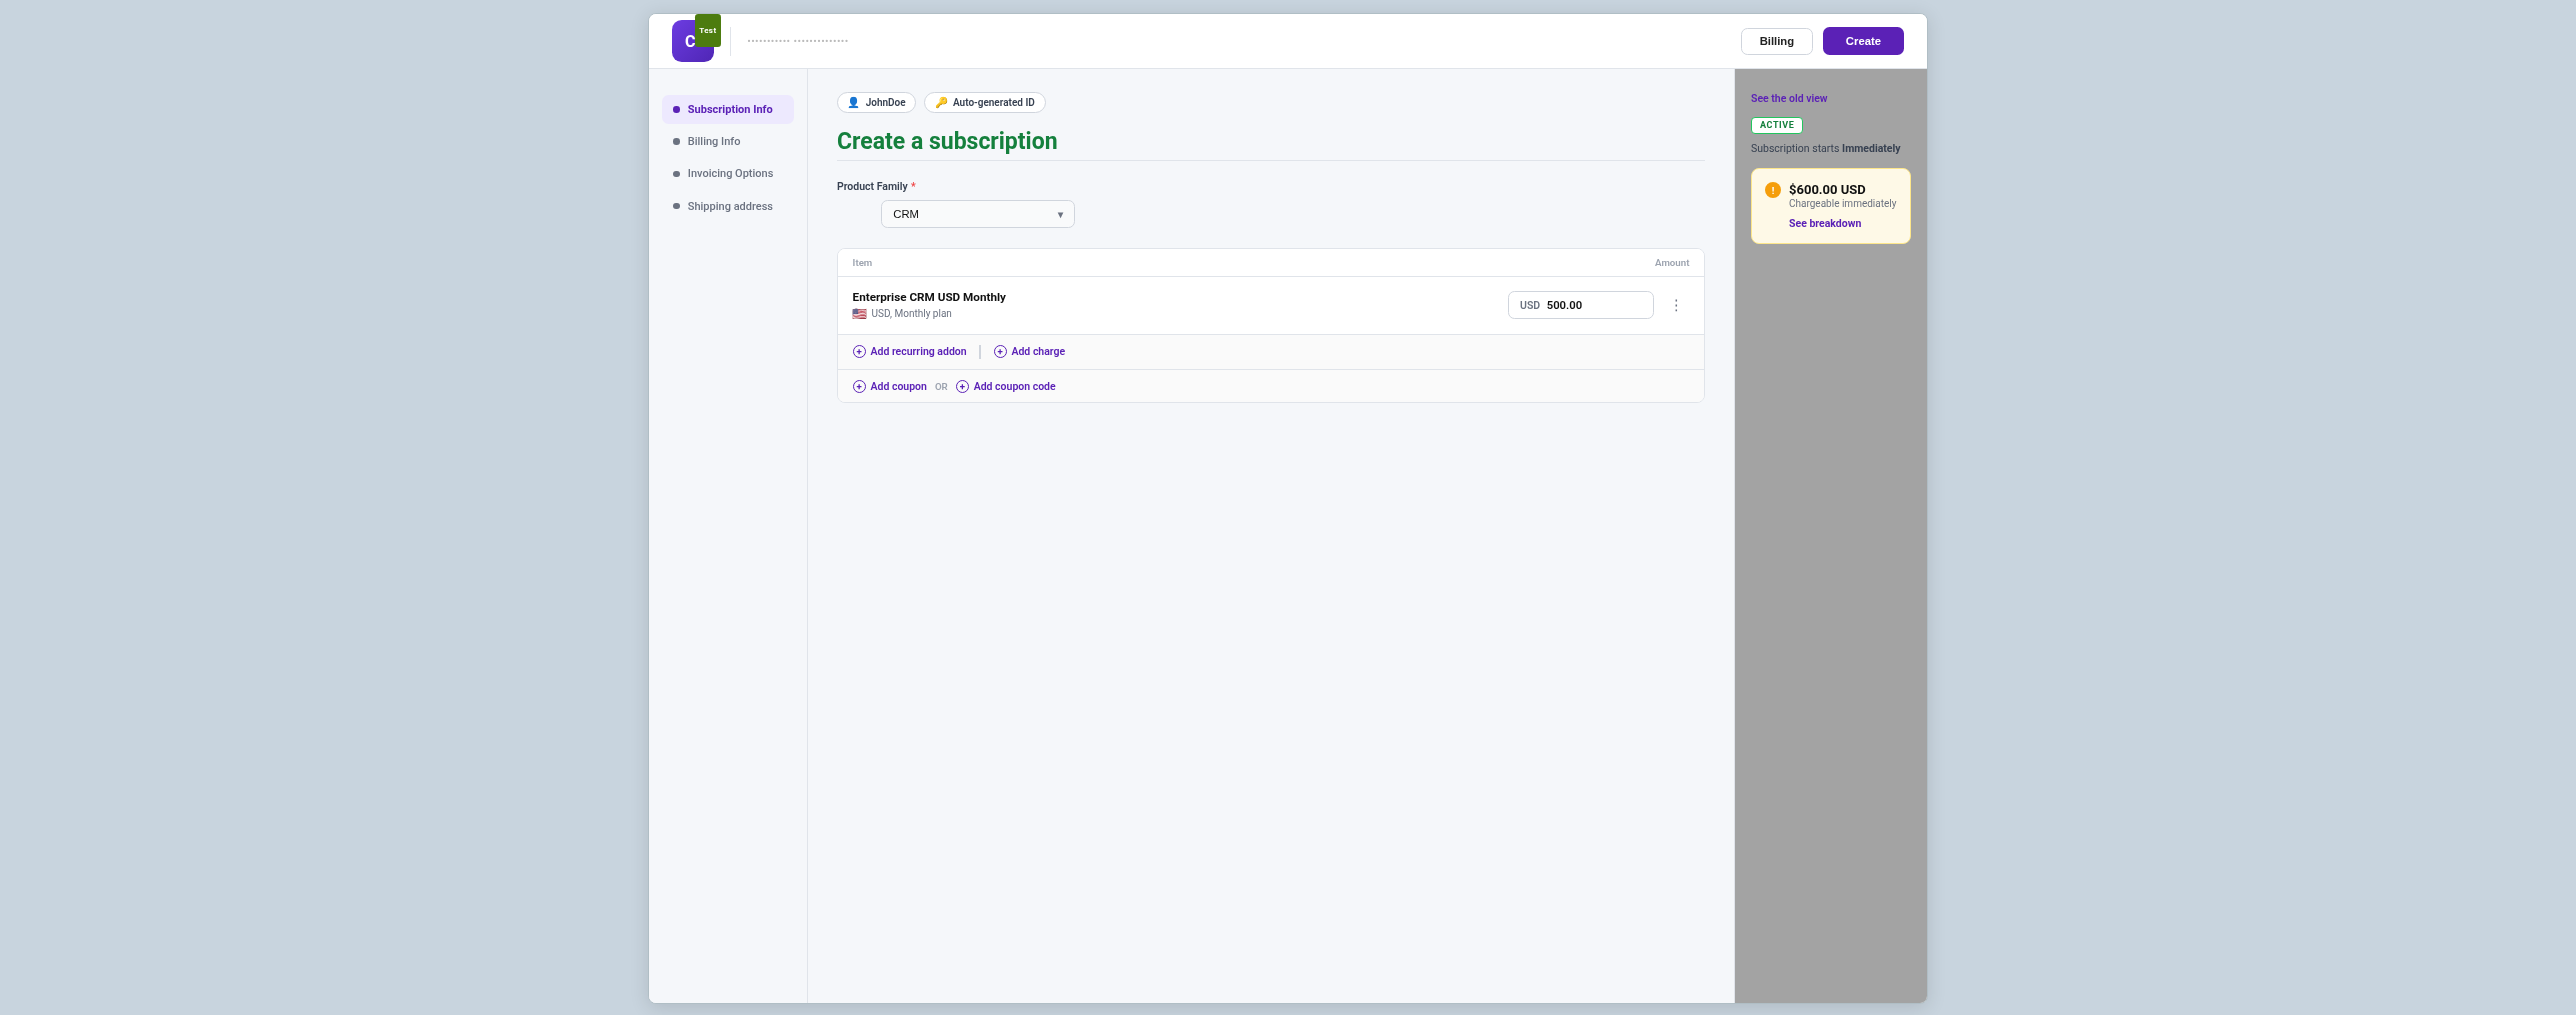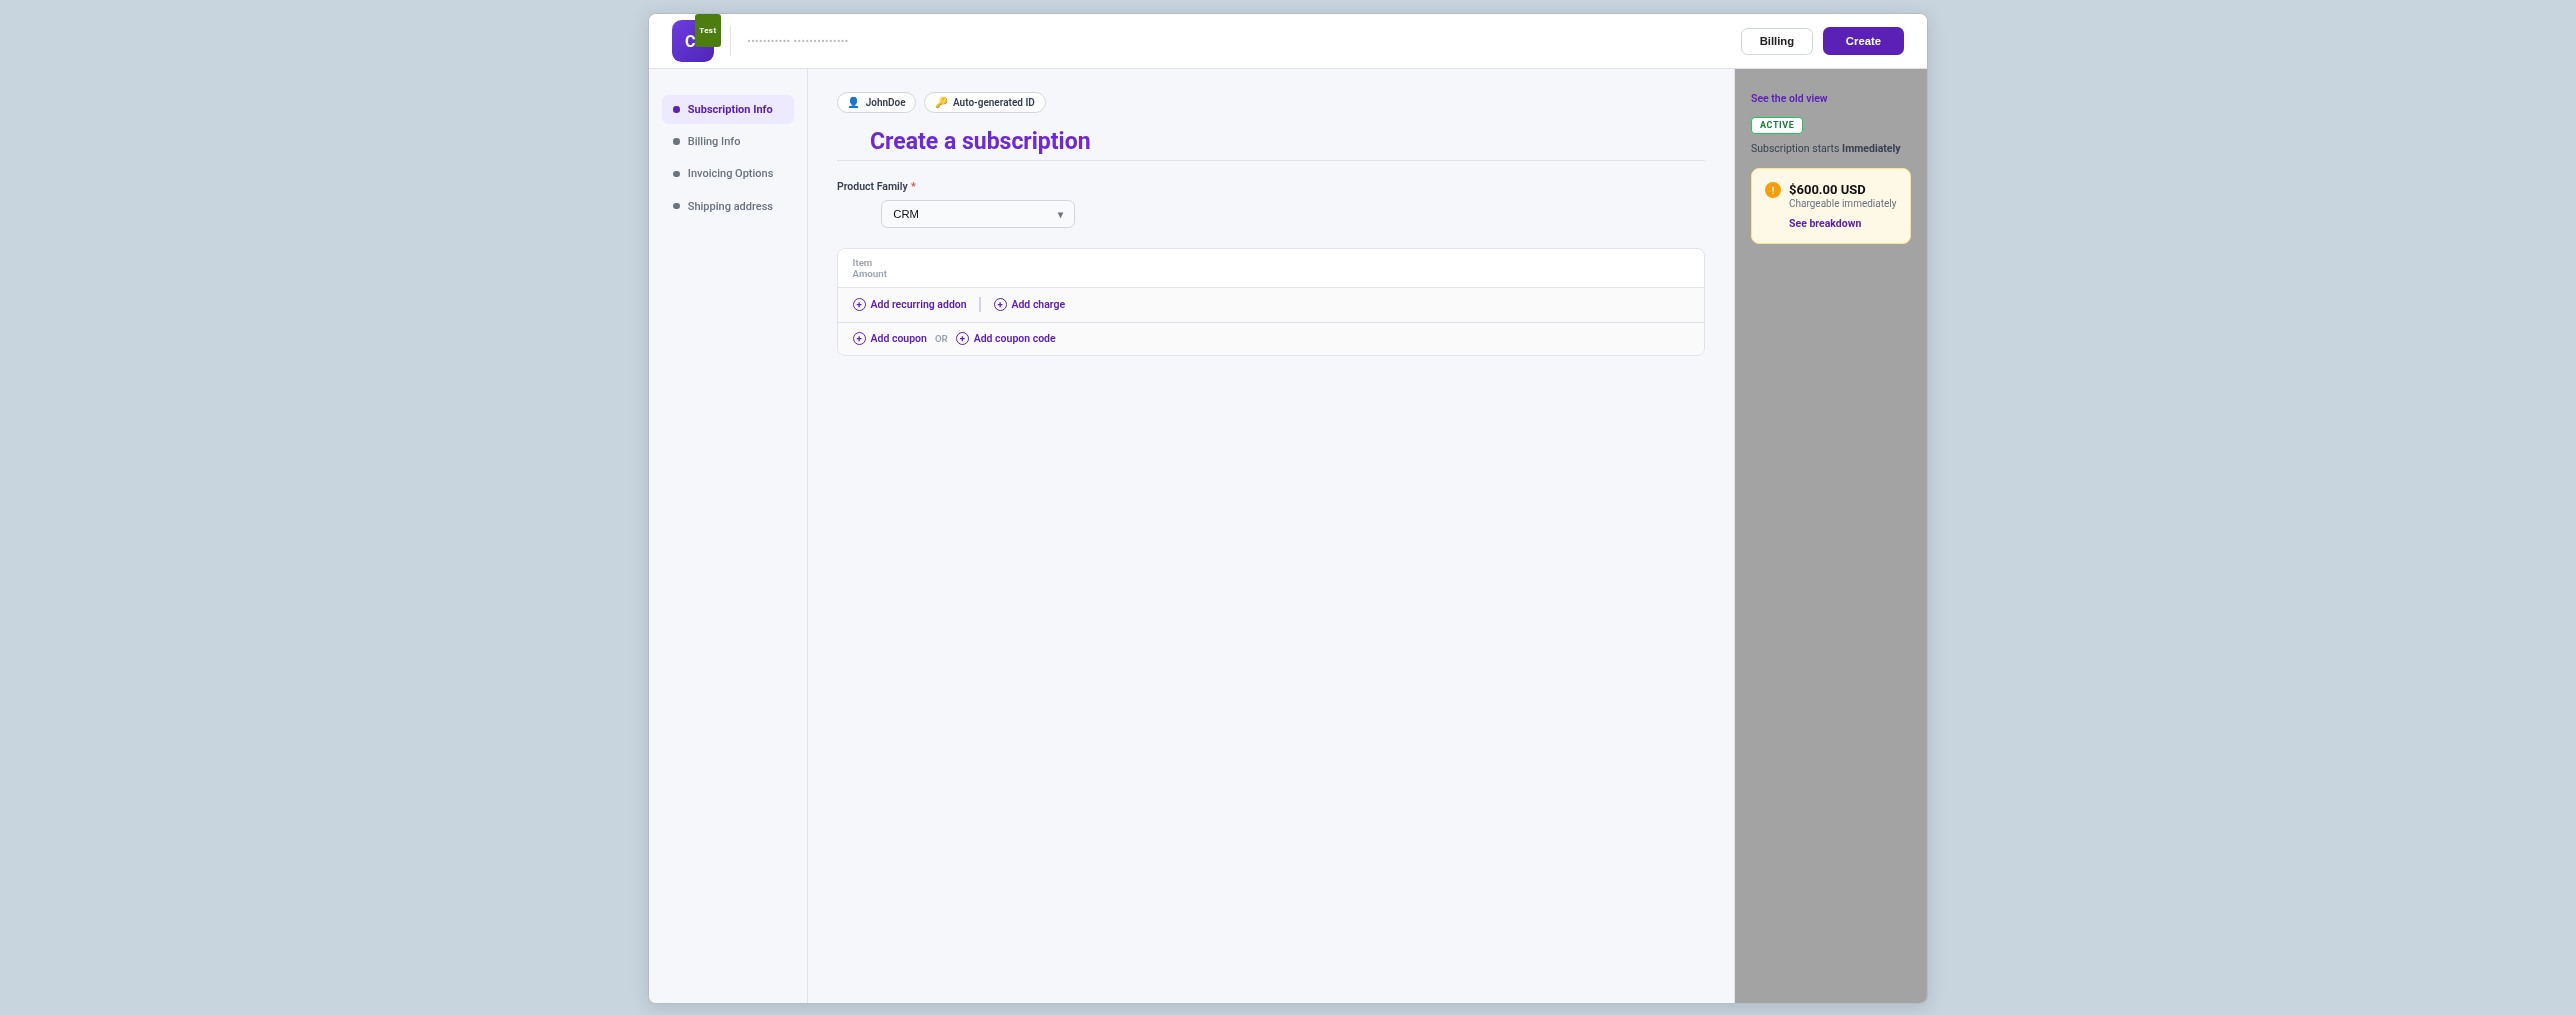--- a/index.html
+++ b/index.html
@@ -161,23 +161,22 @@
       font-size: 10px;
       font-weight: 600;
       border: 1.2px solid #d0d5dd;
       background: #fff;
       color: #374151;
     }
     .tag-icon { font-size: 10.5px; }
     .form-title {
       font-size: 23px;
       font-weight: 700;
-      color: #6d28d9;
+      color: #15803d;
       margin-bottom: 4.9px;
-      margin-left: 33px;
     }
     .form-divider {
       border: none;
       border-top: 1.2px solid #e0e4ea;
       margin-bottom: 19.4px;
     }
     .field-label {
       font-size: 10.5px;
       font-weight: 600;
       color: #374151;
@@ -223,21 +222,20 @@
     }
     .table-header {
       display: flex;
       justify-content: space-between;
       padding: 8px 14.6px;
       font-size: 9.7px;
       font-weight: 600;
       color: #9ca3af;
       border-bottom: 1.2px solid #e0e4ea;
       background: #fff;
-      flex-direction: column;
     }
     .table-row {
       display: flex;
       align-items: center;
       padding: 13px 14.6px;
       border-bottom: 1.2px solid #e0e4ea;
       gap: 9.7px;
     }
     .item-info { flex: 1; }
     .item-name {
@@ -485,20 +483,34 @@
           <option value="Starter">Starter</option>
         </select>
         <span class="select-arrow">▼</span>
       </div>
 
       <div class="items-table">
         <div class="table-header">
           <span>Item</span>
           <span>Amount</span>
         </div>
+        <div class="table-row">
+          <div class="item-info">
+            <div class="item-name">Enterprise CRM USD Monthly</div>
+            <div class="item-sub">
+              <span class="flag">🇺🇸</span>
+              <span>USD, Monthly plan</span>
+            </div>
+          </div>
+          <div class="amount-field">
+            <span class="currency-label">USD</span>
+            <span class="amount-value">500.00</span>
+          </div>
+          <div class="more-btn">⋮</div>
+        </div>
 
         <div class="addon-row">
           <div class="addon-link">
             <span class="plus-icon">+</span>
             <span>Add recurring addon</span>
           </div>
           <div class="addon-divider"></div>
           <div class="addon-link">
             <span class="plus-icon">+</span>
             <span>Add charge</span>

